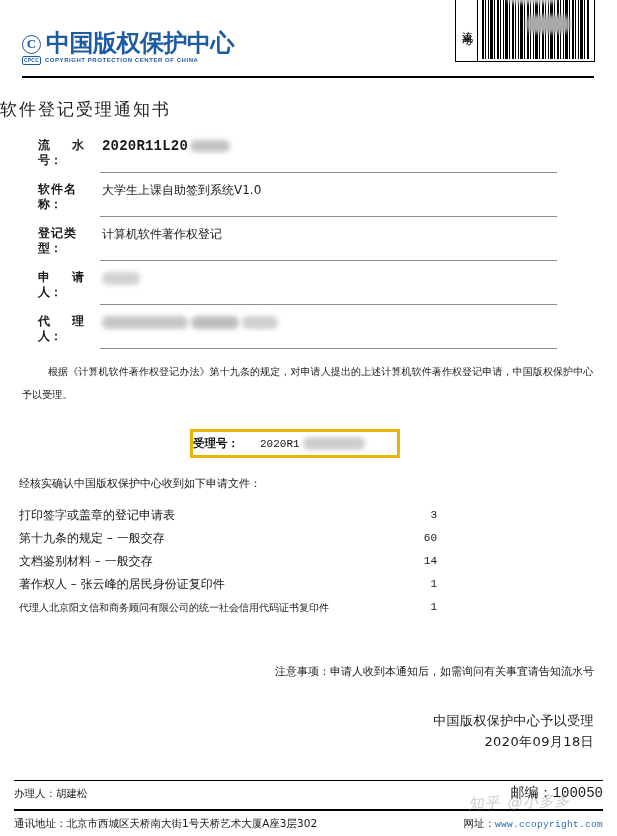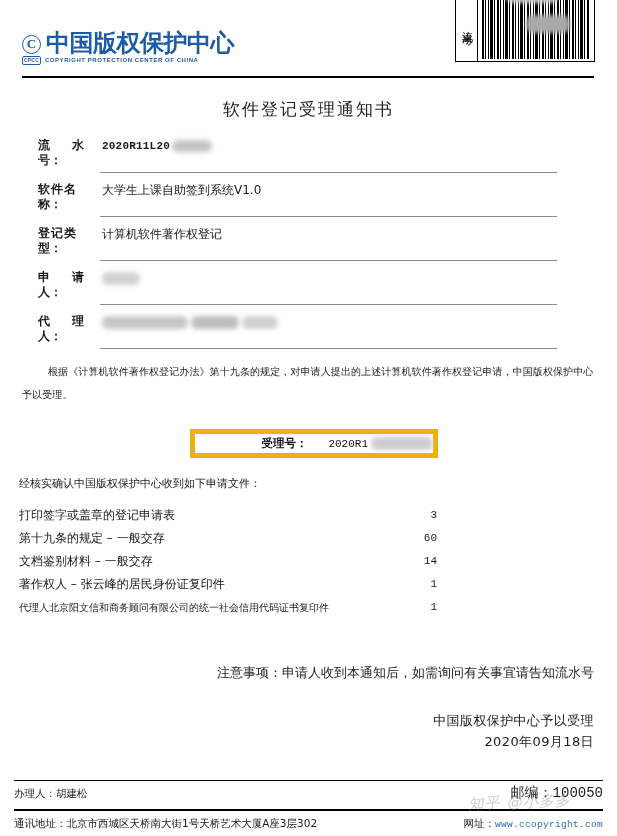--- a/index.html
+++ b/index.html
@@ -144,21 +144,20 @@
     height: 2px;
     background: #000;
   }
 
   
   #doc-title {
     position: absolute;
     left: 0;
     top: 98px;
     width: 617px;
-    text-align: center;
     font-family: "DejaVu Sans", "Liberation Sans", sans-serif;
     font-size: 17px;
     line-height: 22px;
     letter-spacing: 2px;
     color: #222;
   }
 
   
   #fields {
     position: absolute;
@@ -190,21 +189,21 @@
     top: 2px;
     right: 60px;
     font-family: "DejaVu Sans", sans-serif;
     font-size: 12px;
     line-height: 16px;
     white-space: nowrap;
     color: #1a1a1a;
   }
   .field-value.mono {
     font-family: "Liberation Mono", "DejaVu Sans Mono", monospace;
-    font-size: 11px;
+    font-size: 14px;
     font-weight: bold;
     letter-spacing: 0.2px;
   }
   .field-underline {
     position: absolute;
     left: 100px;
     top: 36px;
     width: 457px;
     height: 1px;
     background: #8c8c8c;
@@ -235,26 +234,26 @@
     text-indent: 26px;
     letter-spacing: 0.1px;
     color: #1a1a1a;
   }
 
   
   #acceptance-box {
     position: absolute;
     left: 190px;
     top: 429px;
-    width: 248px;
+    width: 210px;
     height: 29px;
-    border: 5px solid #eab308;
+    border: 3px solid #eab308;
     display: flex;
     align-items: center;
-    justify-content: flex-end;
+    justify-content: flex-start;
   }
   #acceptance-inner {
     display: flex;
     align-items: center;
     font-family: "DejaVu Sans", sans-serif;
     font-size: 11.5px;
     font-weight: bold;
     color: #111;
   }
   #acceptance-number {
@@ -299,22 +298,22 @@
   }
   .file-row.long .file-name { font-size: 10px; }
 
   
   #notice-line {
     position: absolute;
     left: 22px;
     top: 665px;
     width: 572px;
     text-align: right;
-    font-family: Liberation Sans, sans-serif;
-    font-size: 13px;
+    font-family: Liberation Mono, monospace;
+    font-size: 11px;
     line-height: 15px;
     color: #1a1a1a;
   }
 
   
   #signature {
     position: absolute;
     left: 22px;
     top: 710px;
     width: 572px;

